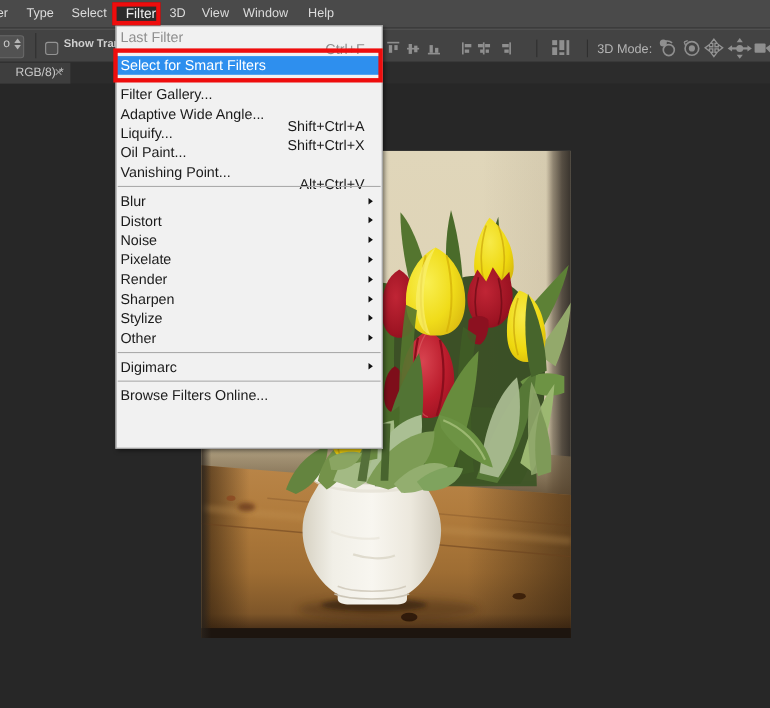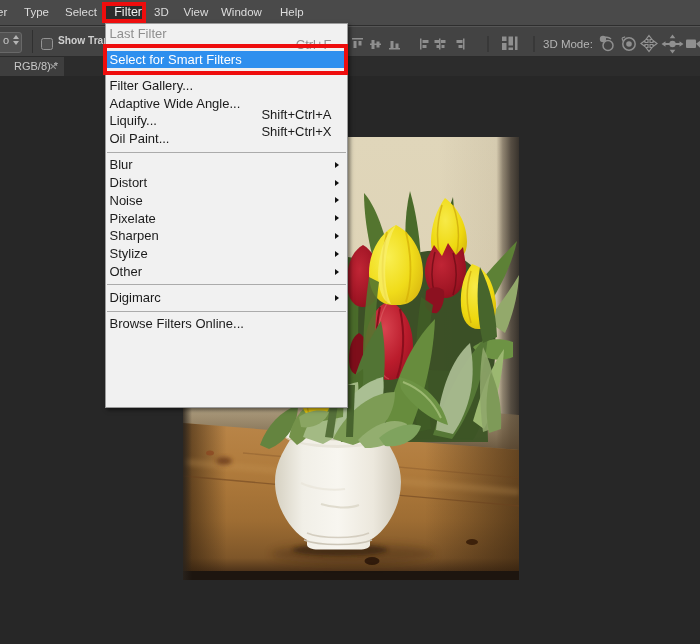--- a/index.html
+++ b/index.html
@@ -273,25 +273,27 @@
 <div id="tab"><span style="margin-left:14px">RGB/8) *</span><span style="position:absolute;left:49px;top:0;color:#9a9a9a;font-size:10px">✕</span></div>
 <div id="menu">
   <div class="it dis">Last Filter<span class="sc">Ctrl+F</span></div>
   <div class="sep"></div>
   <div class="it hl">Select for Smart Filters</div>
   <div class="sep" style="visibility:hidden"></div>
   <div class="it">Filter Gallery...</div>
   <div class="it">Adaptive Wide Angle...<span class="sc">Shift+Ctrl+A</span></div>
   <div class="it">Liquify...<span class="sc">Shift+Ctrl+X</span></div>
   <div class="it">Oil Paint...</div>
+  <div class="it">Vanishing Point...<span class="sc">Alt+Ctrl+V</span></div>
   <div class="sep"></div>
   <div class="it">Blur<span class="ar"></span></div>
   <div class="it">Distort<span class="ar"></span></div>
   <div class="it">Noise<span class="ar"></span></div>
   <div class="it">Pixelate<span class="ar"></span></div>
+  <div class="it">Render<span class="ar"></span></div>
   <div class="it">Sharpen<span class="ar"></span></div>
   <div class="it">Stylize<span class="ar"></span></div>
   <div class="it">Other<span class="ar"></span></div>
   <div class="sep"></div>
   <div class="it">Digimarc<span class="ar"></span></div>
   <div class="sep"></div>
   <div class="it">Browse Filters Online...</div>
 </div>
 <div id="rbox1">Filter</div>
 <div id="rbox2"></div>

